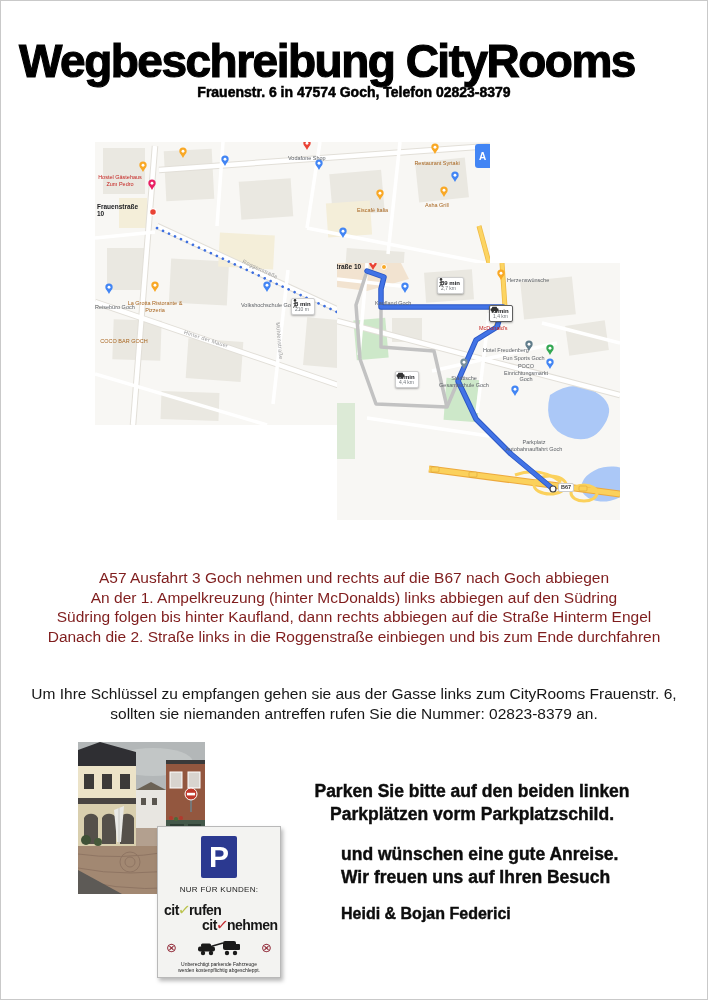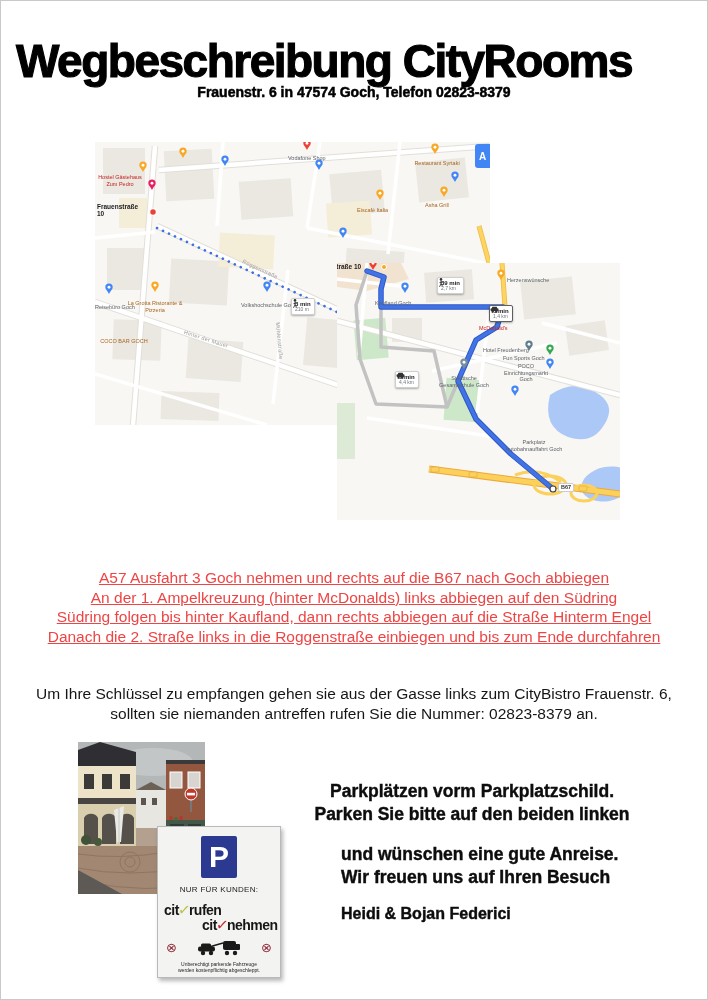--- a/index.html
+++ b/index.html
@@ -1,21 +1,21 @@
 <!DOCTYPE html>
 <html><head>
 <meta charset="utf-8">
 <style>
   html,body{margin:0;padding:0;background:#888;}
   .page{position:relative;width:708px;height:1000px;background:#fff;margin:0 auto;
         font-family:"Liberation Sans",sans-serif;overflow:hidden;
         box-shadow:inset 0 0 0 1px #c9c9c9;}
   
-  .title{position:absolute;top:34px;left:0;width:648px;text-align:center;
-         font-size:46px;font-weight:bold;letter-spacing:-1.5px;color:#000;
+  .title{position:absolute;top:34px;left:0;width:648px;
+         font-size:46px;font-weight:bold;letter-spacing:-1.5px;color:#000;padding-left:19px;
          -webkit-text-stroke:1.1px #000;}
   .subtitle{position:absolute;top:84px;left:0;width:708px;text-align:center;
          font-size:14px;font-weight:bold;color:#000;-webkit-text-stroke:.5px #000;}
   
   .map-panel{position:absolute;background:#f8f7f4;overflow:hidden;}
   .panel-a{left:95px;top:142px;width:395px;height:283px;z-index:1;}
   .panel-b{left:337px;top:263px;width:283px;height:257px;z-index:2;}
   .map-panel svg{position:absolute;left:0;top:0;}
   .map-label{position:absolute;font-size:5.5px;line-height:6.5px;color:#5f6368;
              text-align:center;z-index:3;}
@@ -30,21 +30,21 @@
   .map-badge .t{font-size:6px;font-weight:bold;color:#202124;line-height:6.5px;white-space:nowrap;}
   .map-badge .d{font-size:5px;color:#70757a;line-height:5.5px;white-space:nowrap;}
   .map-badge.selected{border-color:#5f5f5f;}
   .shield{position:absolute;background:#fff;border:1px solid #ccc;border-radius:2px;
           font-size:5.5px;font-weight:bold;color:#333;padding:0 2px;line-height:7px;z-index:3;}
   .cutoff-icon{position:absolute;left:380px;top:2px;width:15px;height:24px;background:#4285f4;
           border-radius:3px 0 0 3px;color:#fff;font-size:10px;font-weight:bold;
           display:flex;align-items:center;justify-content:center;z-index:3;}
   
   .directions{position:absolute;top:568px;left:0;width:708px;text-align:center;
-              font-size:15.5px;line-height:19.5px;color:#ef4444;text-decoration:underline;}
+              font-size:15.5px;line-height:19.5px;color:#7f1d1d;}
   .keyinfo{position:absolute;top:684px;left:0;width:708px;text-align:center;
               font-size:15.5px;line-height:19.5px;color:#161616;}
   
   .photo{position:absolute;left:78px;top:742px;width:127px;height:152px;z-index:1;}
   .sign{position:absolute;left:157px;top:826px;width:122px;height:150px;background:#f3f3f1;
         border:1px solid #b9b9b9;box-shadow:2px 3px 4px rgba(0,0,0,.28);z-index:2;}
   .p-box{width:36px;height:42px;background:#2b3990;border-radius:2px;margin:9px auto 0;
          display:flex;align-items:center;justify-content:center;color:#fff;
          font-size:30px;font-weight:bold;}
   .kunden{margin-top:7px;text-align:center;font-size:8px;font-weight:normal;
@@ -345,21 +345,21 @@
     </div>
   </div>
 
   <div class="directions">
     <div>A57 Ausfahrt 3 Goch nehmen und rechts auf die B67 nach Goch abbiegen</div>
     <div>An der 1. Ampelkreuzung (hinter McDonalds) links abbiegen auf den Südring</div>
     <div>Südring folgen bis hinter Kaufland, dann rechts abbiegen auf die Straße Hinterm Engel</div>
     <div>Danach die 2. Straße links in die Roggenstraße einbiegen und bis zum Ende durchfahren</div>
   </div>
   <div class="keyinfo">
-    <div>Um Ihre Schlüssel zu empfangen gehen sie aus der Gasse links zum CityBistro Frauenstr. 6,</div>
+    <div>Um Ihre Schlüssel zu empfangen gehen sie aus der Gasse links zum CityRooms Frauenstr. 6,</div>
     <div>sollten sie niemanden antreffen rufen Sie die Nummer: 02823-8379 an.</div>
   </div>
 
   <div class="photo">
     <svg width="127" height="152" viewBox="0 0 127 152">
       <rect width="127" height="152" fill="#b3b7b8"></rect>
       <ellipse cx="75" cy="20" rx="40" ry="14" fill="#c2c6c6"></ellipse>
       <g>
         <rect x="58" y="48" width="30" height="40" fill="#e8e6e1"></rect>
         <polygon points="58,48 73,40 88,48" fill="#6b6255"></polygon>
@@ -438,22 +438,22 @@
       </svg>
       <span class="no-park">⊗</span>
     </div>
     <div class="warning">
       <div>Unberechtigt parkende Fahrzeuge</div>
       <div>werden kostenpflichtig abgeschleppt.</div>
     </div>
   </div>
 
   <div class="park-note">
+    <div>Parken Sie bitte auf den beiden linken</div>
     <div>Parkplätzen vorm Parkplatzschild.</div>
-    <div>Parken Sie bitte auf den beiden linken</div>
   </div>
   <div class="wish">
     <div>und wünschen eine gute Anreise.</div>
     <div>Wir freuen uns auf Ihren Besuch</div>
   </div>
   <div class="signature">Heidi &amp; Bojan Federici</div>
 
 </div>
 
 </body></html>

